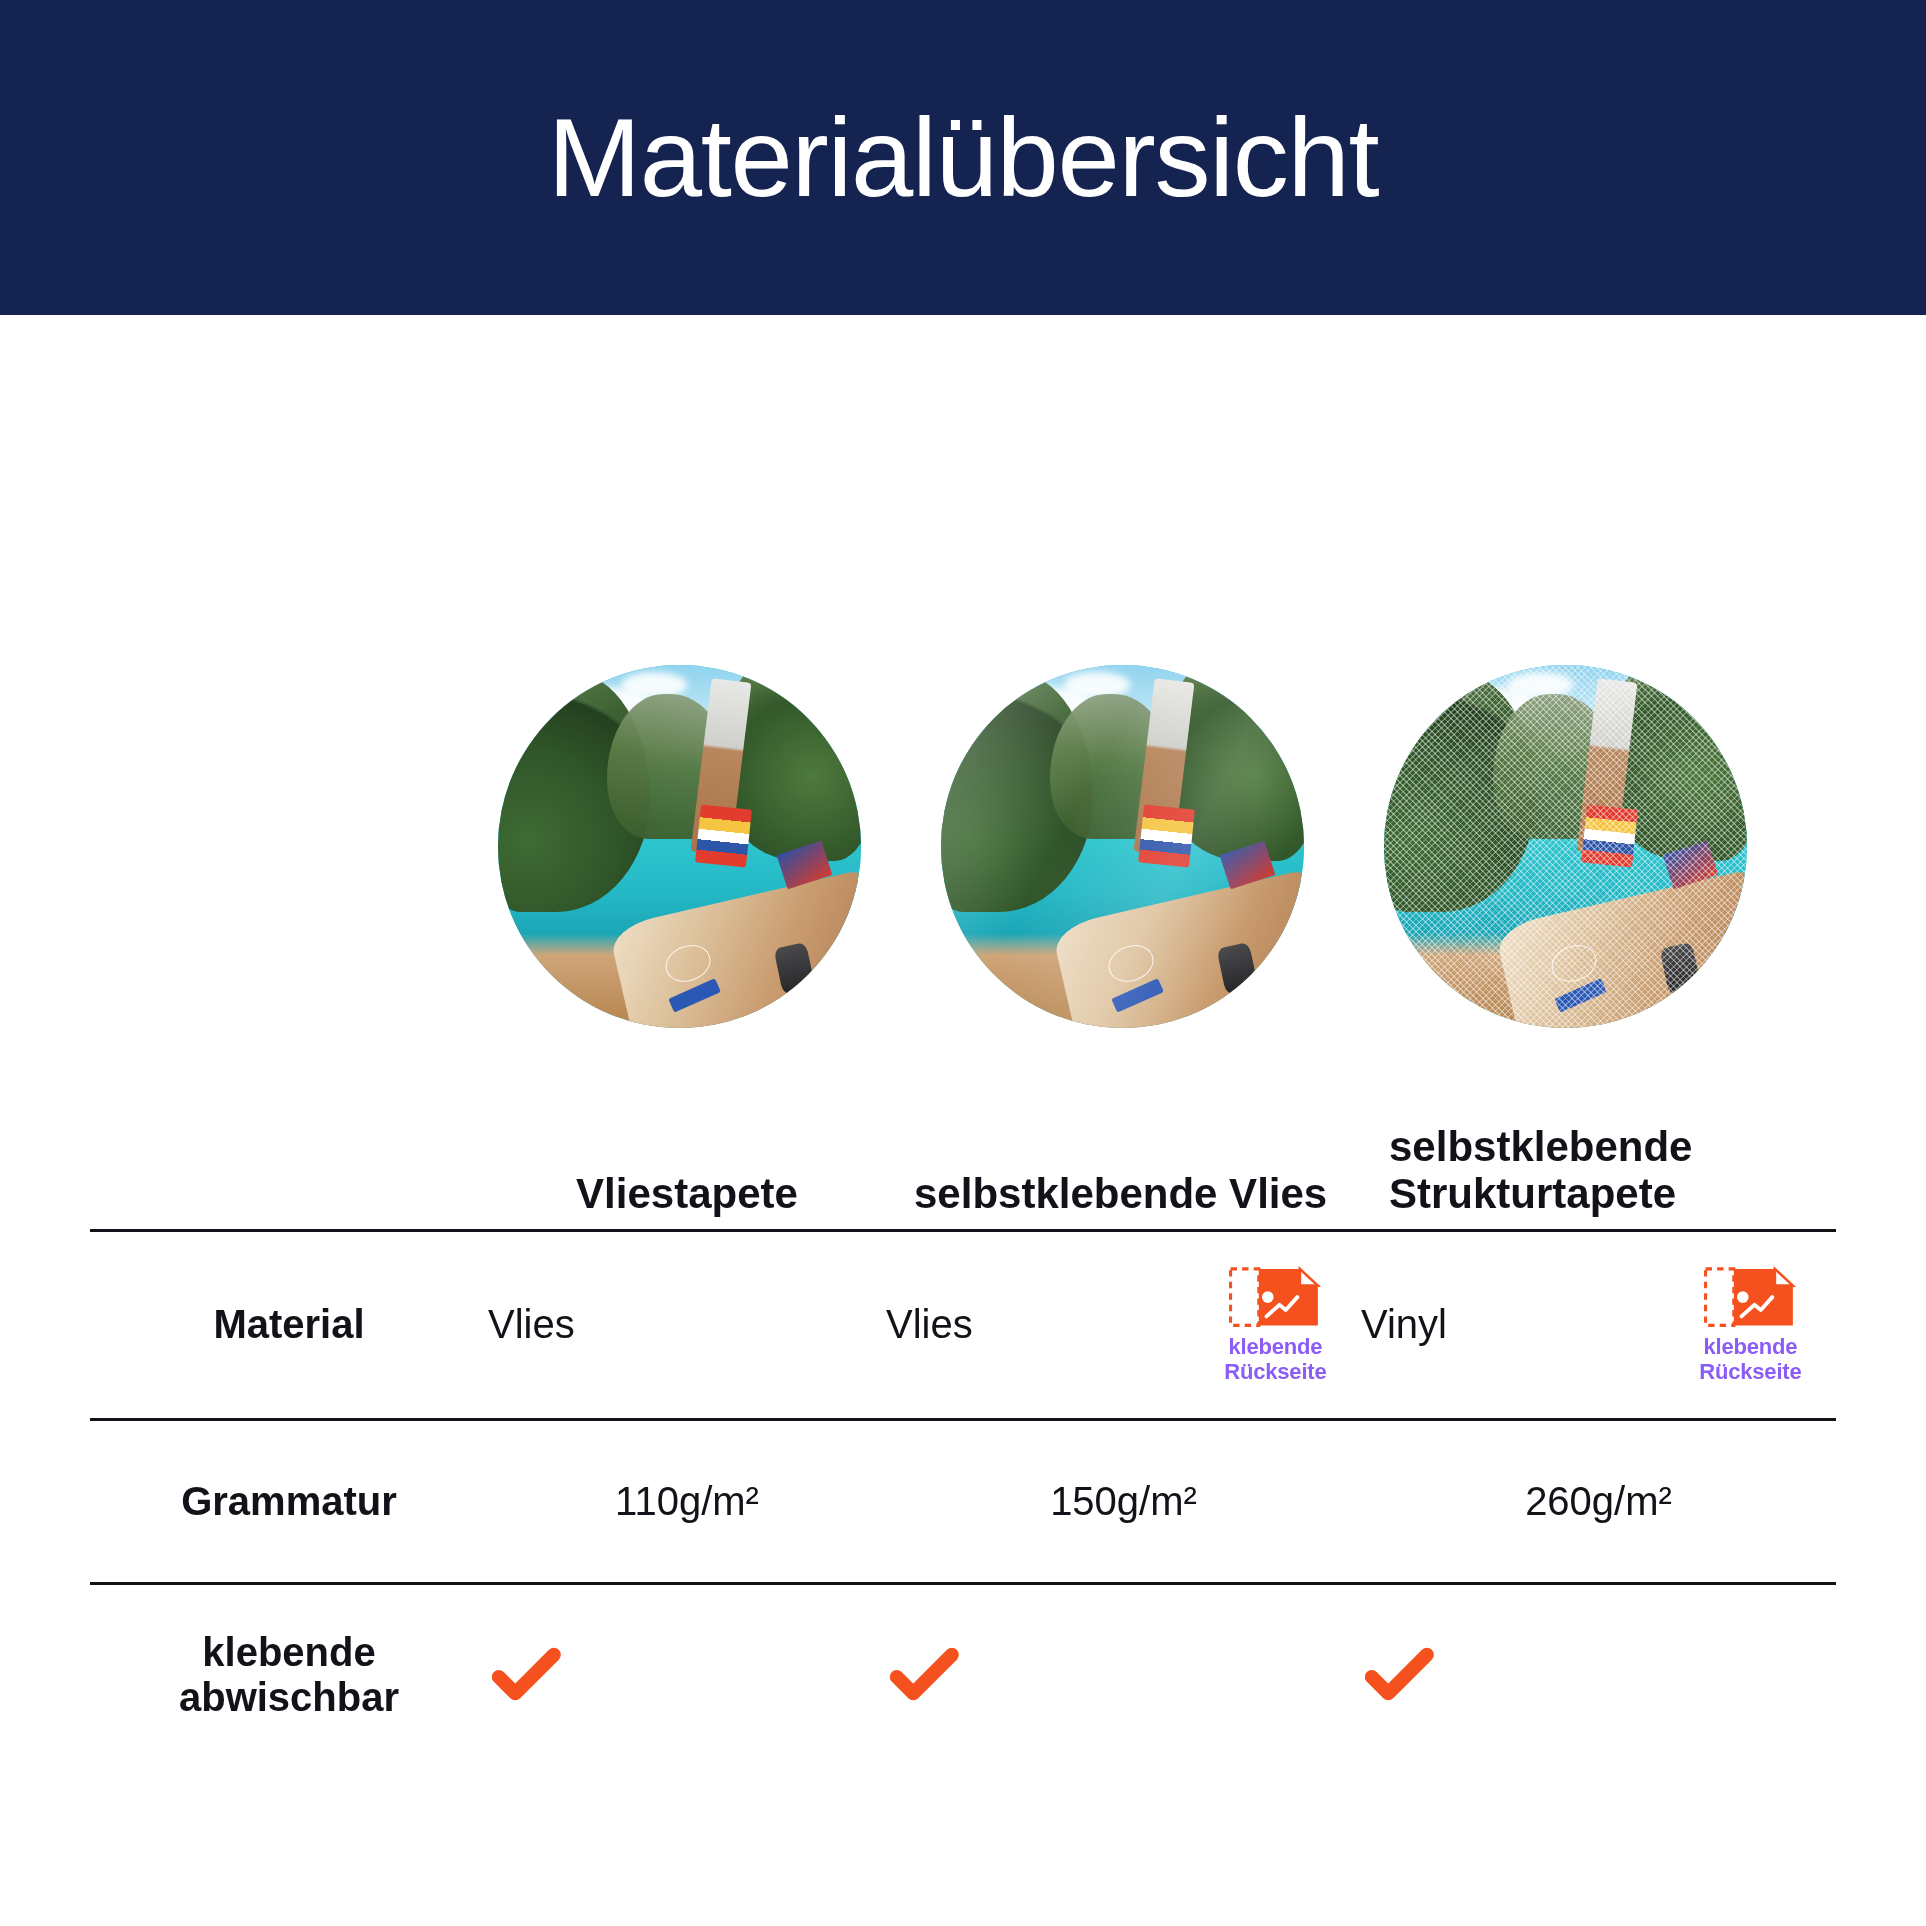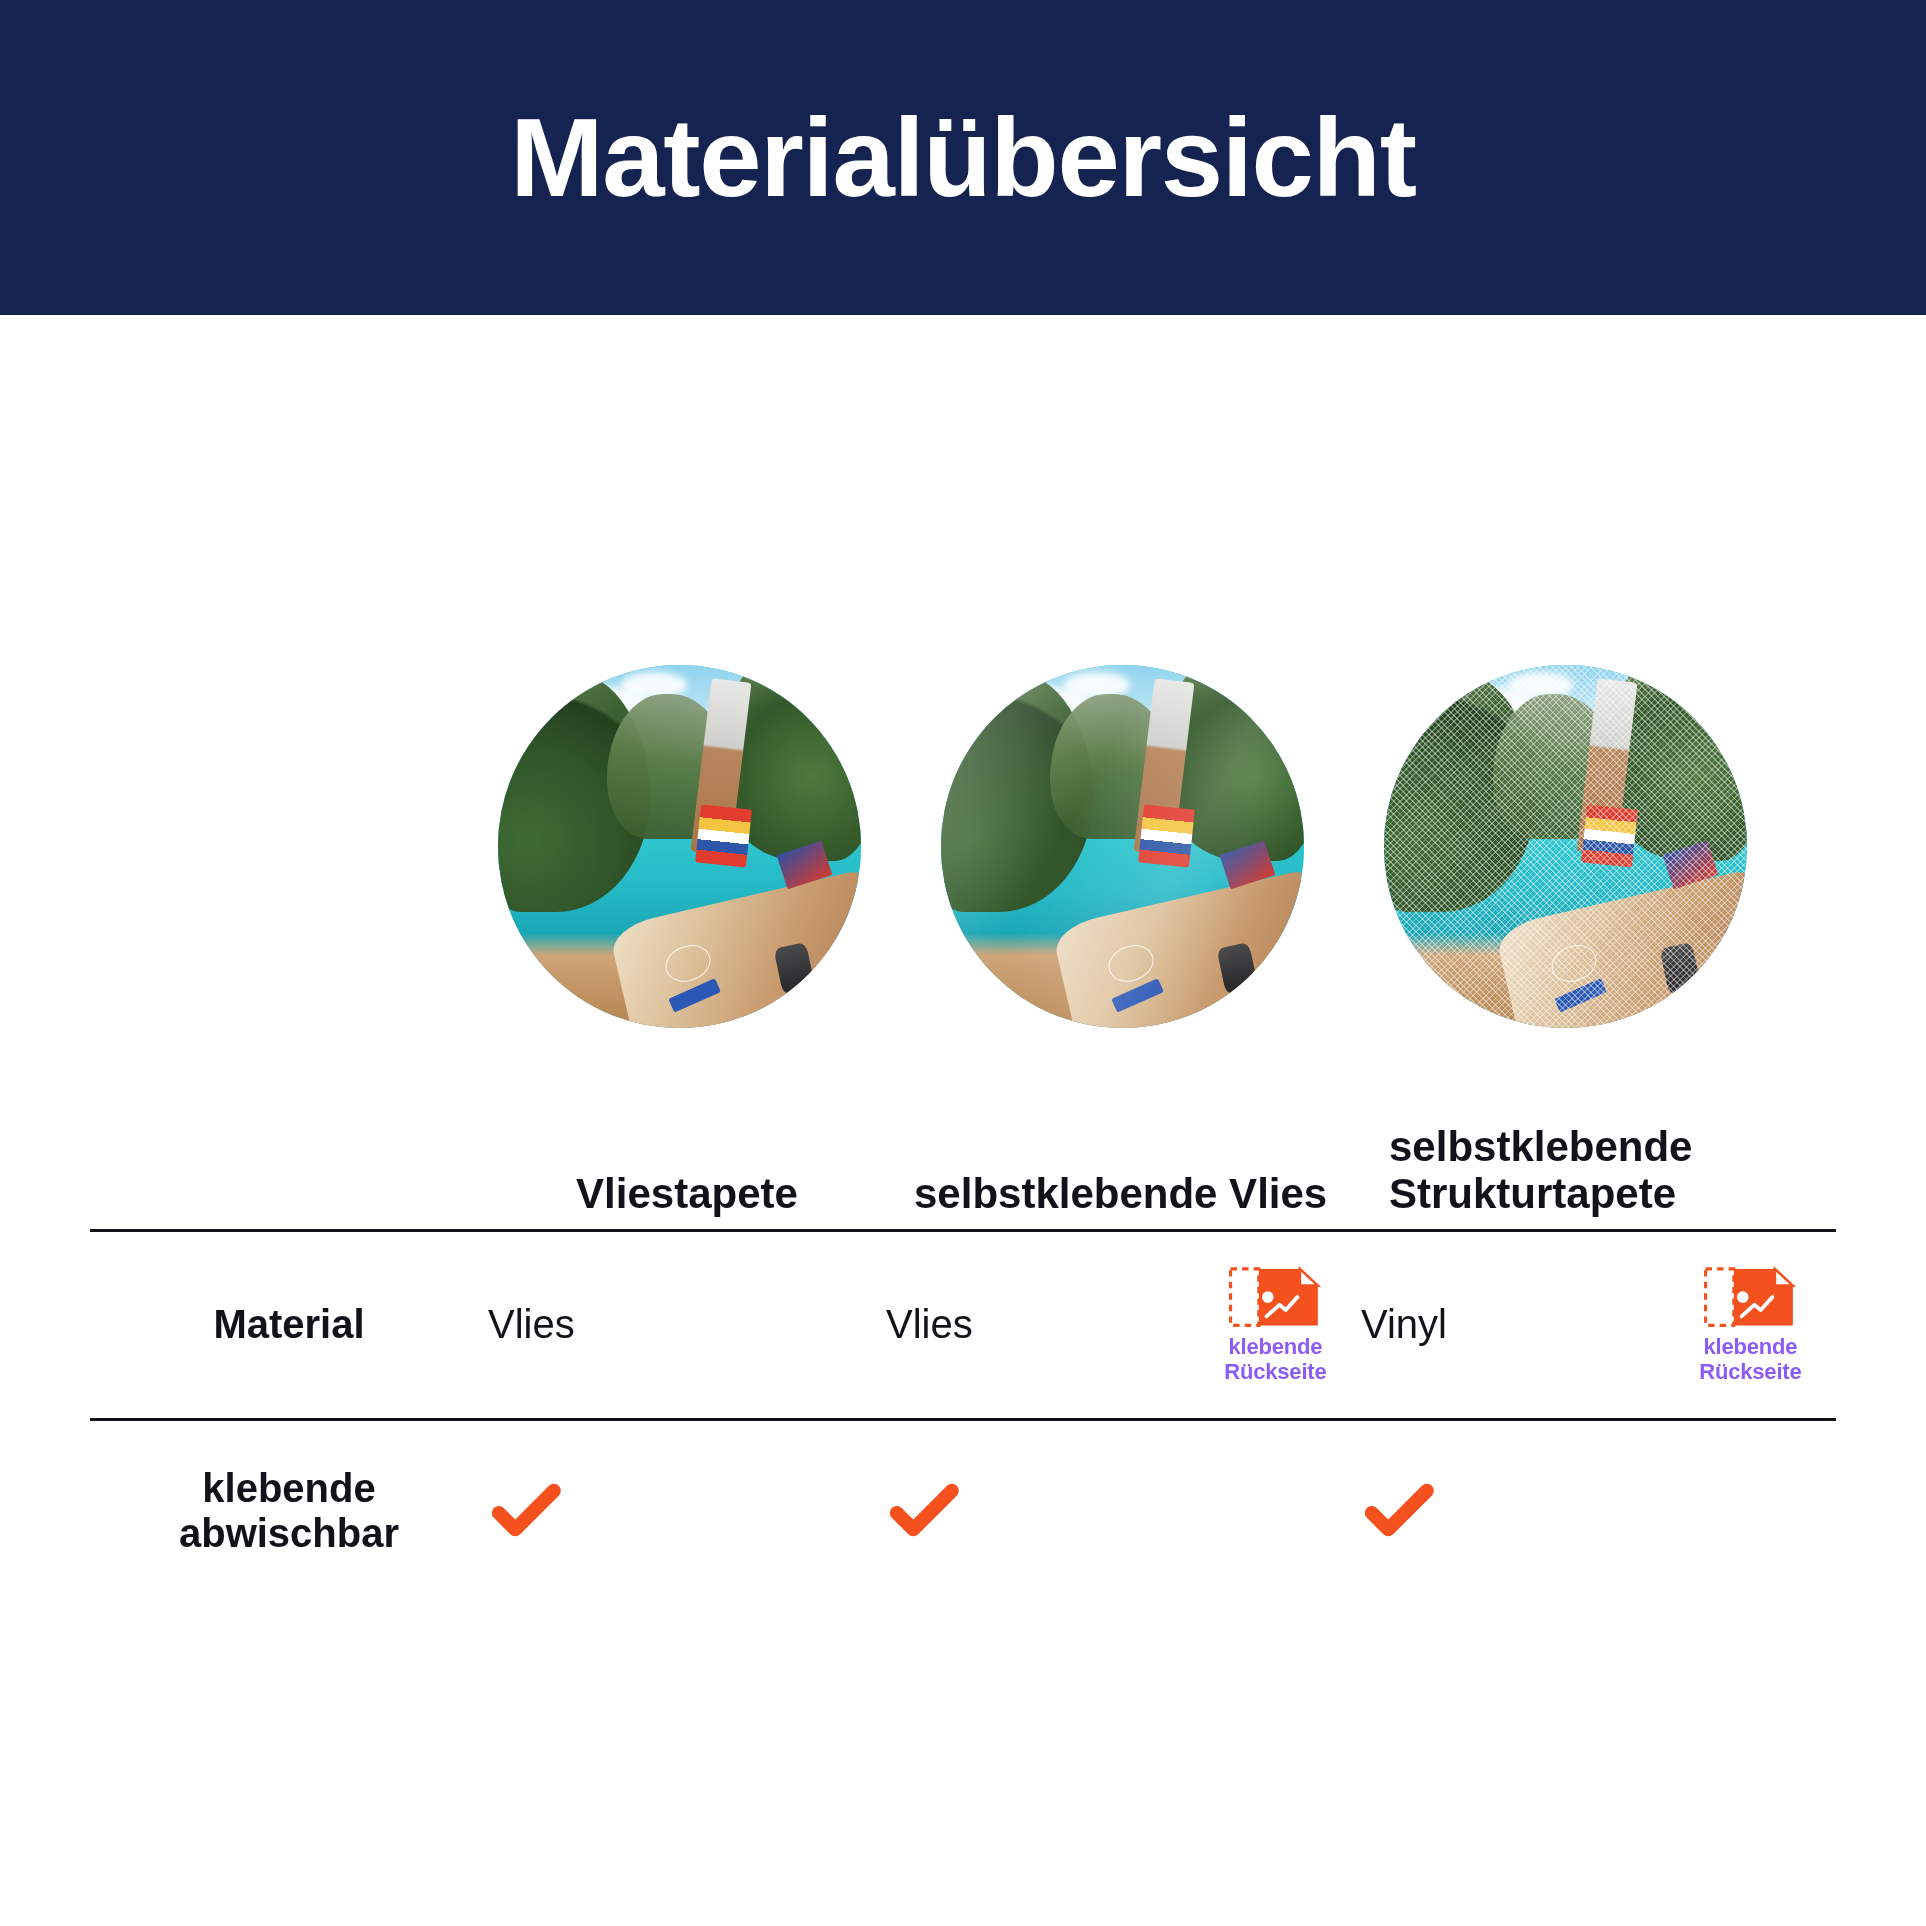--- a/index.html
+++ b/index.html
@@ -21,21 +21,21 @@
     height: 315px;
     background: #152351;
     display: flex;
     align-items: center;
     justify-content: center;
     box-sizing: border-box;
   }
   .header-title {
     color: #ffffff;
     font-size: 112px;
-    font-weight: bold;
+    font-weight: normal;
     letter-spacing: -1.3px;
     line-height: 1;
     white-space: nowrap;
   }
 
   
   .sheet {
     position: relative;
     width: 1926px;
     height: 1612px;
@@ -437,20 +437,26 @@
               </svg>
               <div class="badge-text">
                 <span>klebende</span><br>
                 <span>Rückseite</span>
               </div>
             </div>
           </div>
         </td>
       </tr>
 
+      <tr class="hline-top r-gram">
+        <td class="rowlabel">Grammatur</td>
+        <td class="vline-l">110g/m²</td>
+        <td class="vline-l">150g/m²</td>
+        <td class="vline-l">260g/m²</td>
+      </tr>
 
 
       <tr class="hline-top r-trocken">
         <td class="rowlabel">
           <span>klebende</span><br>
           <span>abwischbar</span>
         </td>
         <td class="vline-l">
           <div class="cell-inner">
             <svg class="check" viewBox="0 0 24 24">

